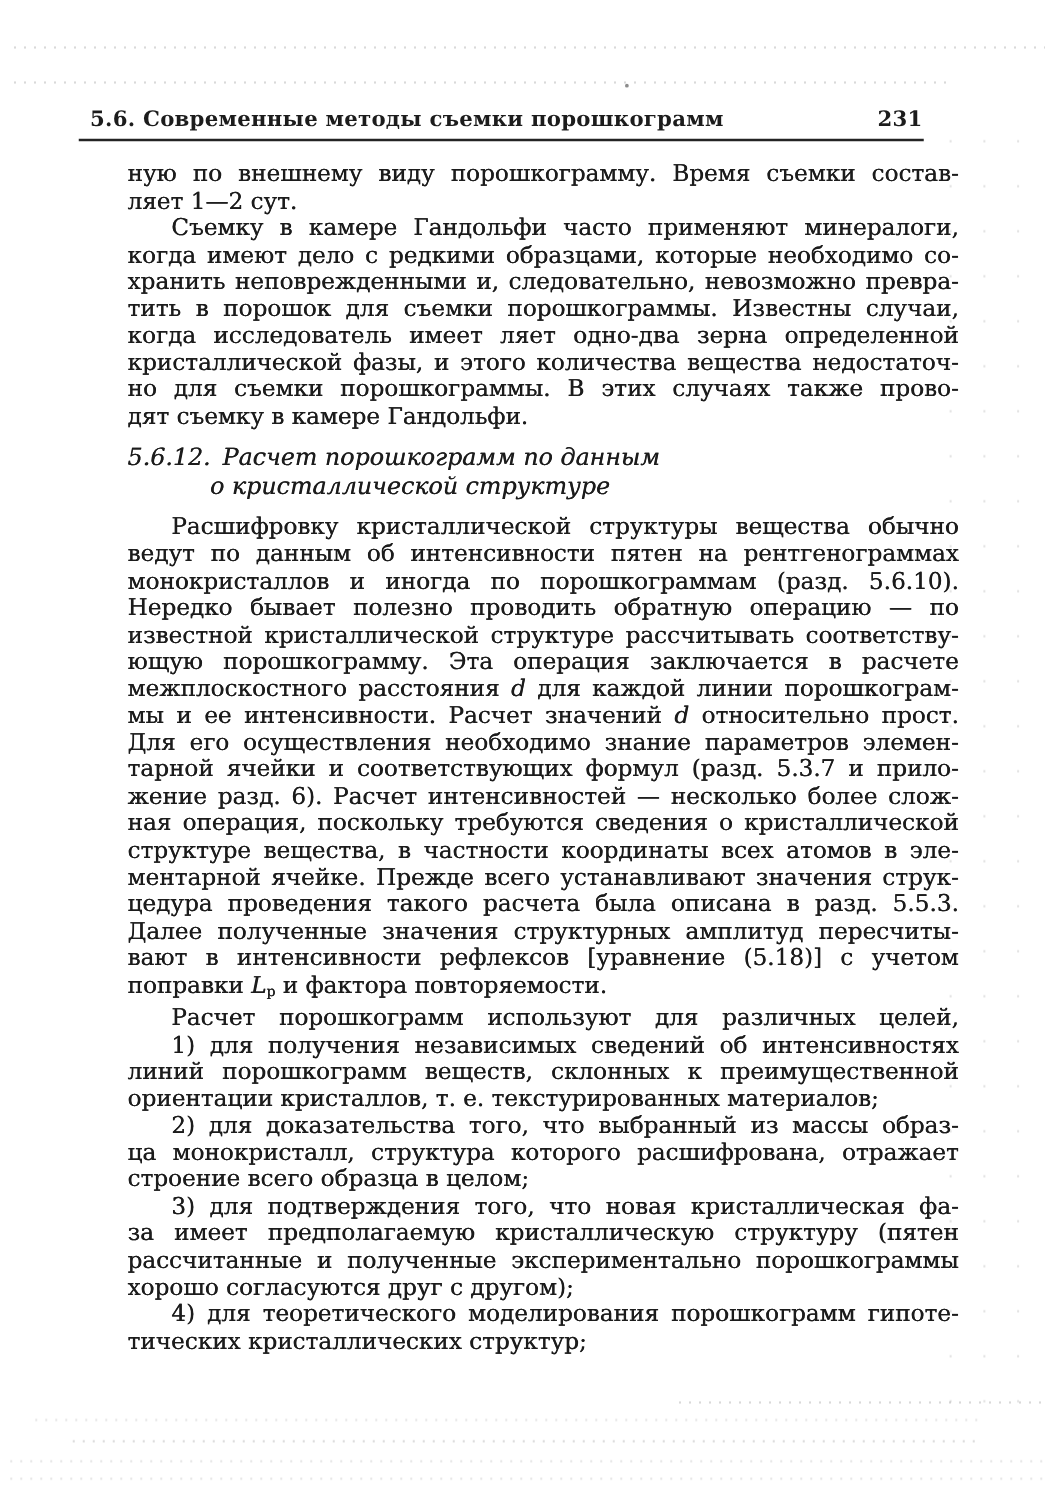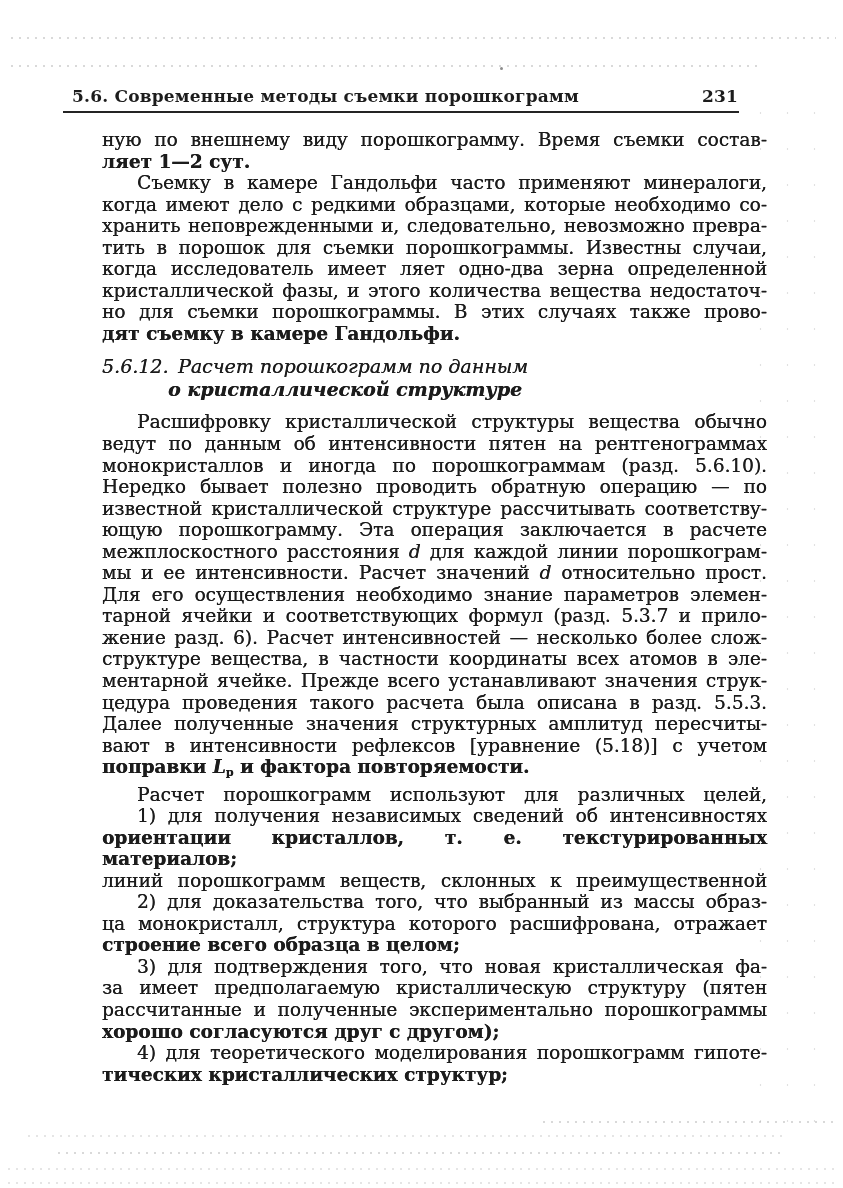--- a/index.html
+++ b/index.html
@@ -30,21 +30,21 @@
     position:absolute;left:72px;top:129px;width:665px;
     font-size:18.5px;
     text-shadow:0.25px 0 0 currentColor; 
     margin-left:30px;
   }
   .line{
     line-height:21.55px;
     text-align:justify;
     text-align-last:justify;
   }
-  .line.no-just{text-align-last:left;font-weight:bold;}
+  .line.no-just{text-align-last:left;}
   .line.indent{text-indent:35px;}
   .line sub{font-size:.6em;vertical-align:-0.25em;letter-spacing:0;}
   .line sup{font-size:.6em;vertical-align:.5em;letter-spacing:0;}
   .block{margin:0;}
   .block-heading{
     margin-top:11px;margin-bottom:10px;
     font-style:italic;font-size:19px;
   }
   .block-heading .line{
     line-height:23px;text-align:left;text-align-last:left;
@@ -106,34 +106,35 @@
       <div class="line">ведут по данным об интенсивности пятен на рентгенограммах</div>
       <div class="line">монокристаллов и иногда по порошкограммам (разд. 5.6.10).</div>
       <div class="line">Нередко бывает полезно проводить обратную операцию — по</div>
       <div class="line">известной кристаллической структуре рассчитывать соответству-</div>
       <div class="line">ющую порошкограмму. Эта операция заключается в расчете</div>
       <div class="line">межплоскостного расстояния <i>d</i> для каждой линии порошкограм-</div>
       <div class="line">мы и ее интенсивности. Расчет значений <i>d</i> относительно прост.</div>
       <div class="line">Для его осуществления необходимо знание параметров элемен-</div>
       <div class="line">тарной ячейки и соответствующих формул (разд. 5.3.7 и прило-</div>
       <div class="line">жение разд. 6). Расчет интенсивностей — несколько более слож-</div>
+      <div class="line">ная операция, поскольку требуются сведения о кристаллической</div>
       <div class="line">структуре вещества, в частности координаты всех атомов в эле-</div>
       <div class="line">ментарной ячейке. Прежде всего устанавливают значения струк-</div>
       <div class="line">цедура проведения такого расчета была описана в разд. 5.5.3.</div>
       <div class="line">Далее полученные значения структурных амплитуд пересчиты-</div>
       <div class="line">вают в интенсивности рефлексов [уравнение (5.18)] с учетом</div>
       <div class="line no-just">поправки <i>L</i><sub>p</sub> и фактора повторяемости.</div>
     </div>
     <div class="block block-paragraph">
       <div class="line indent">Расчет порошкограмм используют для различных целей,</div>
     </div>
     <div class="block block-list_item">
       <div class="line indent">1) для получения независимых сведений об интенсивностях</div>
+      <div class="line">линий порошкограмм веществ, склонных к преимущественной</div>
       <div class="line no-just">ориентации кристаллов, т. е. текстурированных материалов;</div>
-      <div class="line">линий порошкограмм веществ, склонных к преимущественной</div>
     </div>
     <div class="block block-list_item">
       <div class="line indent">2) для доказательства того, что выбранный из массы образ-</div>
       <div class="line">ца монокристалл, структура которого расшифрована, отражает</div>
       <div class="line no-just">строение всего образца в целом;</div>
     </div>
     <div class="block block-list_item">
       <div class="line indent">3) для подтверждения того, что новая кристаллическая фа-</div>
       <div class="line">за имеет предполагаемую кристаллическую структуру (пятен</div>
       <div class="line">рассчитанные и полученные экспериментально порошкограммы</div>

